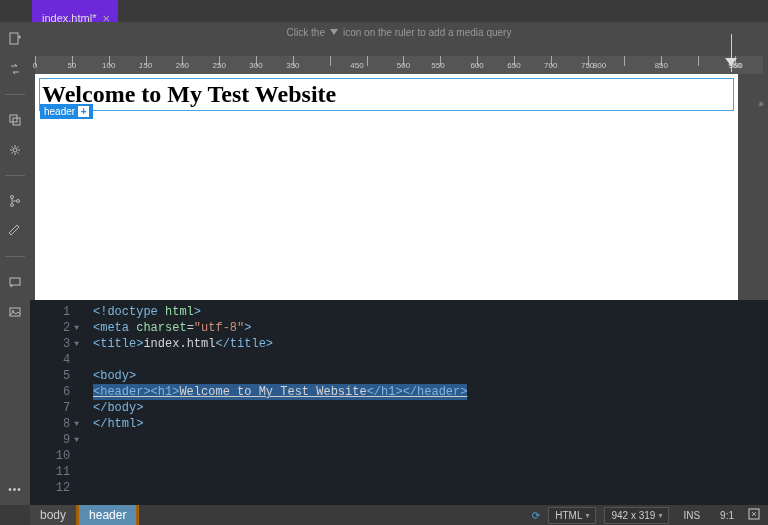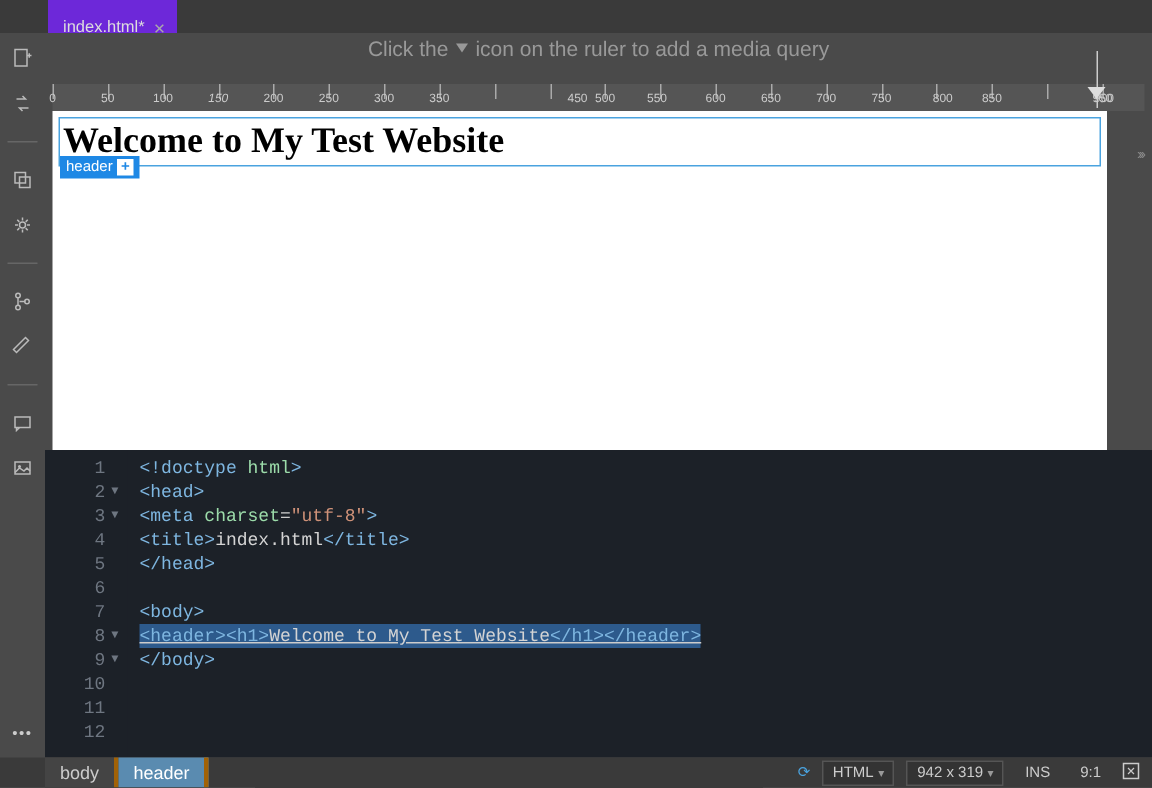--- a/index.html
+++ b/index.html
@@ -9,21 +9,21 @@
 .tab { background: #6d28d9; color: #ddd; font-size: 11px; padding: 16px 8px 3px 10px; display: flex; align-items: center; gap: 6px; border-top: 1px solid #555; }
 .tab-close { color: #aaa; font-size: 13px; cursor: pointer; }
 
 .left-rail { position: absolute; left: 0; top: 22px; bottom: 20px; width: 30px; background: #4a4a4a; display: flex; flex-direction: column; align-items: center; padding-top: 8px; gap: 12px; }
 .left-rail .icon { color: #bbb; font-size: 14px; cursor: pointer; width: 18px; height: 18px; display: flex; align-items: center; justify-content: center; }
 .left-rail .sep { height: 1px; width: 20px; background: #666; margin: 4px 0; }
 .ellipsis { margin-top: auto; margin-bottom: 10px; color: #ccc; letter-spacing: 1px; font-size: 10px; }
 
 .main-area { position: absolute; left: 30px; right: 0; top: 22px; bottom: 20px; display: flex; flex-direction: column; }
 
-.hint-bar { height: 20px; display: flex; align-items: center; justify-content: center; color: #999; font-size: 14px; gap: 4px; background: #4a4a4a; }
+.hint-bar { height: 20px; display: flex; align-items: center; justify-content: center; color: #999; font-size: 10px; gap: 4px; background: #4a4a4a; }
 .hint-icon { display: inline-flex; }
 
 .ruler-zone { height: 32px; background: #4a4a4a; position: relative; }
 .ruler { position: absolute; left: 5px; right: 5px; top: 14px; height: 18px; background: #555; }
 .ruler-tick { position: absolute; top: 0; width: 1px; height: 5px; background: #aaa; }
 .ruler-tick.major { height: 10px; }
 .ruler-label { position: absolute; top: 5px; font-size: 8px; color: #ccc; transform: translateX(-50%); }
 .ruler-marker { position: absolute; right: 36px; top: -8px; width: 1px; height: 38px; background: #ccc; }
 .ruler-marker-head { position: absolute; right: 31px; top: 16px; width: 0; height: 0; border-left: 6px solid transparent; border-right: 6px solid transparent; border-top: 8px solid #ddd; }
 .chevrons { position: absolute; right: 6px; top: 56px; color: #888; font-size: 10px; letter-spacing: -2px; }
@@ -147,35 +147,35 @@
         <div class="ruler-label" style="left: 147.368px;">200</div>
         <div class="ruler-tick major" style="left: 184.211px;"></div>
         <div class="ruler-label" style="left: 184.211px;">250</div>
         <div class="ruler-tick major" style="left: 221.053px;"></div>
         <div class="ruler-label" style="left: 221.053px;">300</div>
         <div class="ruler-tick major" style="left: 257.895px;"></div>
         <div class="ruler-label" style="left: 257.895px;">350</div>
         <div class="ruler-tick major" style="left: 294.737px;"></div>
         <div class="ruler-label" style="left: 294.737px; margin-top: 48px;">400</div>
         <div class="ruler-tick major" style="left: 331.579px;"></div>
-        <div class="ruler-label" style="left: 350px;">450</div>
+        <div class="ruler-label" style="left: 322px;">450</div>
         <div class="ruler-tick major" style="left: 368.421px;"></div>
         <div class="ruler-label" style="left: 368.421px;">500</div>
         <div class="ruler-tick major" style="left: 405.263px;"></div>
         <div class="ruler-label" style="left: 403px;">550</div>
         <div class="ruler-tick major" style="left: 442.105px;"></div>
         <div class="ruler-label" style="left: 442.105px;">600</div>
         <div class="ruler-tick major" style="left: 478.947px;"></div>
         <div class="ruler-label" style="left: 478.947px;">650</div>
         <div class="ruler-tick major" style="left: 515.789px;"></div>
         <div class="ruler-label" style="left: 515.789px;">700</div>
         <div class="ruler-tick major" style="left: 552.632px;"></div>
         <div class="ruler-label" style="left: 552.632px;">750</div>
         <div class="ruler-tick major" style="left: 589.474px;"></div>
-        <div class="ruler-label" style="left: 586px; padding-left: 15px;">800</div>
+        <div class="ruler-label" style="left: 557px; padding-left: 15px;">800</div>
         <div class="ruler-tick major" style="left: 626.316px;"></div>
         <div class="ruler-label" style="left: 626.316px;">850</div>
         <div class="ruler-tick major" style="left: 663.158px;"></div>
         <div class="ruler-label" style="left: 701px;">900</div>
         <div class="ruler-tick major" style="left: 700px;"></div>
         <div class="ruler-label" style="left: 700px;">950</div>
       </div>
     <div class="ruler-marker"></div>
     <div class="ruler-marker-head"></div>
     <div class="chevrons">›››</div>
@@ -237,28 +237,27 @@
           <span>11</span>
           <span class="fold">&nbsp;</span>
         </div>
         <div class="gutter-line">
           <span>12</span>
           <span class="fold">&nbsp;</span>
         </div>
       </div>
     <div class="code-body" id="codebody">
         <div class="code-line"><span class="tk-tag">&lt;!doctype <span class="tk-attr">html</span>&gt;</span></div>
-        <div class="code-line"><span class="tk-tag">&lt;head&gt;</span></div>
         <div class="code-line"><span class="tk-tag">&lt;meta</span> <span class="tk-attr">charset</span>=<span class="tk-str">"utf-8"</span><span class="tk-tag">&gt;</span></div>
         <div class="code-line"><span class="tk-tag">&lt;title&gt;</span><span class="tk-txt">index.html</span><span class="tk-tag">&lt;/title&gt;</span></div>
-        <div class="code-line"><span class="tk-tag">&lt;/head&gt;</span></div>
         <div class="code-line"></div>
         <div class="code-line"><span class="tk-tag">&lt;body&gt;</span></div>
         <div class="code-line"><span class="hl"><span class="tk-tag">&lt;header&gt;&lt;h1&gt;</span><span class="tk-txt">Welcome to My Test Website</span><span class="tk-tag">&lt;/h1&gt;&lt;/header&gt;</span></span></div>
         <div class="code-line"><span class="tk-tag">&lt;/body&gt;</span></div>
+        <div class="code-line"><span class="tk-tag">&lt;/html&gt;</span></div>
         <div class="code-line"></div>
       </div>
   </div>
 </div>
 
 <div class="breadcrumb" id="breadcrumb">
     <span class="crumb">body</span>
     <span class="crumb active">header</span>
   </div>
 

